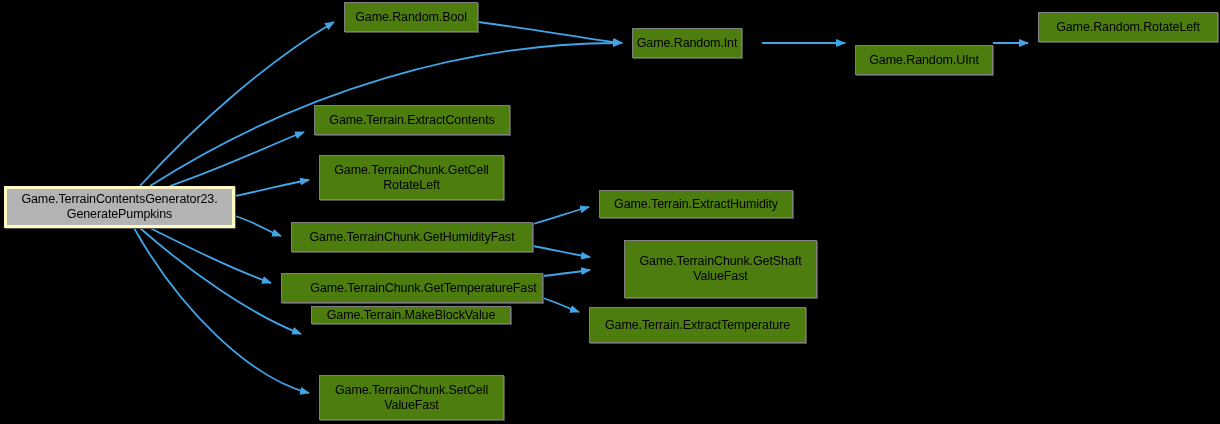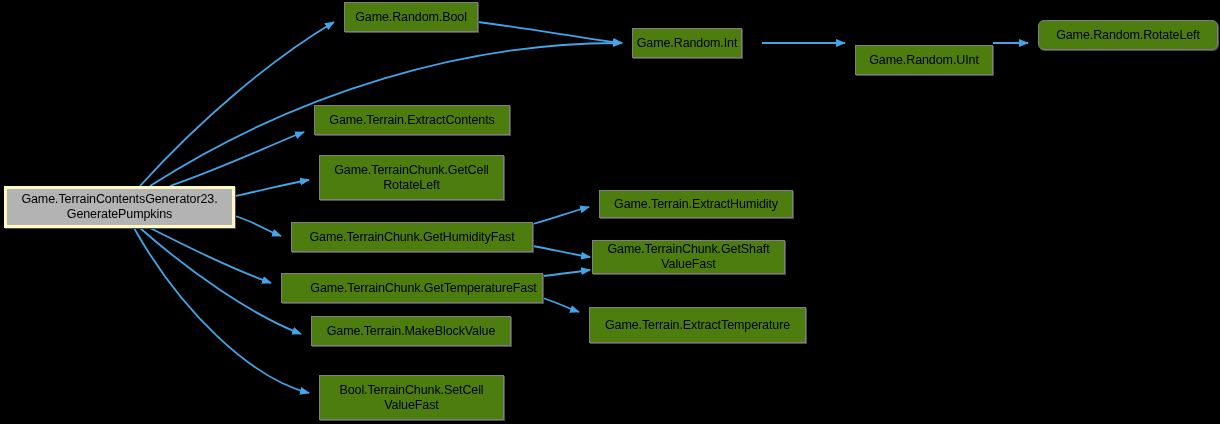--- a/index.html
+++ b/index.html
@@ -75,28 +75,28 @@
         <path d="M 543,298 C 558,303 568,308 579,312" fill="none" stroke="#42a5e8" stroke-width="1.8" marker-end="url(#arrowhead)"></path>
       </g>
   </svg>
 
   <div id="nodes-group">
       <div class="node root" style="left: 4px; top: 186px; width: 231px; height: 42px;">Game.TerrainContentsGenerator23.
 GeneratePumpkins</div>
       <div class="node" style="left: 344px; top: 2px; width: 134px; height: 30px;">Game.Random.Bool</div>
       <div class="node" style="left: 632px; top: 28px; width: 110px; height: 30px;">Game.Random.Int</div>
       <div class="node" style="left: 855px; top: 28px; width: 138px; height: 30px; margin-top: 17px;">Game.Random.UInt</div>
-      <div class="node" style="left: 1038px; top: 20px; width: 180px; height: 30px; border-radius: 6px;">Game.Random.RotateLeft</div>
+      <div class="node" style="left: 1038px; top: 12px; width: 180px; height: 30px;">Game.Random.RotateLeft</div>
       <div class="node" style="left: 314px; top: 105px; width: 196px; height: 30px;">Game.Terrain.ExtractContents</div>
       <div class="node" style="left: 319px; top: 155px; width: 185px; height: 45px;">Game.TerrainChunk.GetCell
 RotateLeft</div>
       <div class="node" style="left: 291px; top: 222px; width: 242px; height: 30px;">Game.TerrainChunk.GetHumidityFast</div>
       <div class="node" style="left: 281px; top: 273px; width: 262px; height: 30px; padding-left: 27px;">Game.TerrainChunk.GetTemperatureFast</div>
-      <div class="node" style="left: 311px; top: 316px; width: 200px; height: 30px;">Game.Terrain.MakeBlockValue</div>
-      <div class="node" style="left: 319px; top: 375px; width: 185px; height: 45px;">Bool.TerrainChunk.SetCell
+      <div class="node" style="left: 311px; top: 306px; width: 200px; height: 18px;">Game.Terrain.MakeBlockValue</div>
+      <div class="node" style="left: 319px; top: 375px; width: 185px; height: 45px;">Game.TerrainChunk.SetCell
 ValueFast</div>
       <div class="node" style="left: 599px; top: 190px; width: 194px; height: 28px; text-align: center;">Game.Terrain.ExtractHumidity</div>
-      <div class="node" style="left: 592px; top: 240px; width: 193px; height: 34px;">Game.TerrainChunk.GetShaft
+      <div class="node" style="left: 624px; top: 240px; width: 193px; height: 58px;">Game.TerrainChunk.GetShaft
 ValueFast</div>
       <div class="node" style="left: 589px; top: 307px; width: 217px; height: 36px;">Game.Terrain.ExtractTemperature</div>
     </div>
 
 </div>
 
 </body></html>

